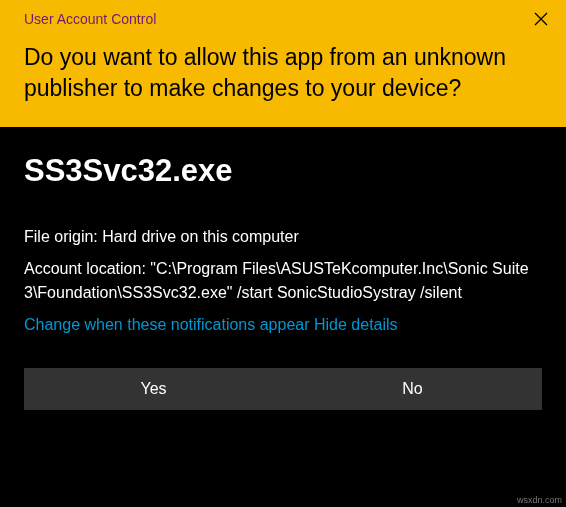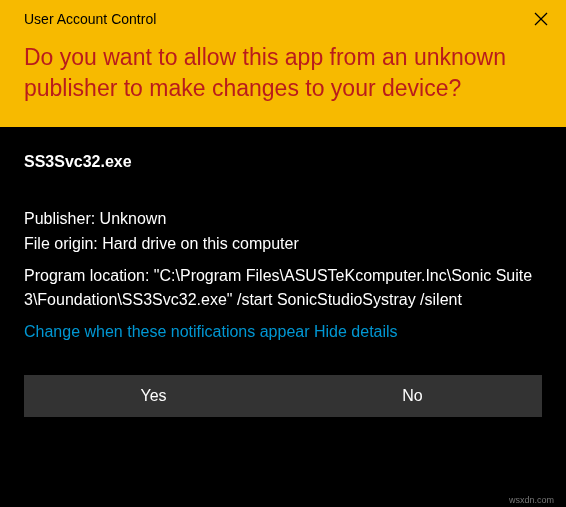--- a/index.html
+++ b/index.html
@@ -24,46 +24,46 @@
       padding: 10px 16px 22px 24px;
     }
     .title-row {
       display: flex;
       justify-content: space-between;
       align-items: center;
       margin-bottom: 14px;
     }
     .window-title {
       font-size: 14px;
-      color: #000000;
+      color: #701a75;
       font-weight: 400;
     }
     .close-icon {
       cursor: pointer;
       padding: 2px;
       display: flex;
       align-items: center;
     }
     .close-icon svg {
       width: 14px;
       height: 14px;
     }
     .heading {
       font-size: 23px;
-      color: #b91c1c;
+      color: #000000;
       line-height: 1.36;
       font-weight: 400;
       padding-right: 20px;
     }
     .body {
       padding: 26px 24px 16px 24px;
       color: #fff;
     }
     .program-name {
-      font-size: 16px;
+      font-size: 31px;
       font-weight: 600;
       margin-bottom: 36px;
     }
     .detail-line {
       font-size: 16px;
       line-height: 1.5;
       font-weight: 400;
     }
     .publisher { margin-bottom: 1px; }
     .origin { margin-bottom: 8px; }
@@ -86,21 +86,21 @@
       color: #fff;
       border: none;
       padding: 12px 0;
       font-size: 16px;
       font-family: inherit;
       cursor: pointer;
     }
     .watermark {
       position: absolute;
       bottom: 2px;
-      right: 12px;
+      right: 4px;
       font-size: 9px;
       color: #777;
     }
   </style>
 </head>
 <body>
 
 <div class="dialog">
   <div class="header">
     <div class="title-row">
@@ -111,30 +111,27 @@
             <line x1="13" y1="1" x2="1" y2="13" stroke="#000" stroke-width="1.3"></line>
           </svg>
       </span>
     </div>
     <div class="heading">Do you want to allow this app from an unknown publisher to make changes to your device?</div>
   </div>
 
   <div class="body">
     <div class="program-name">SS3Svc32.exe</div>
 
-    <div class="detail-line publisher">
-      <span>Publisher: </span><span>Unknown</span>
-    </div>
 
     <div class="detail-line origin">
       <span>File origin: </span><span>Hard drive on this computer</span>
     </div>
 
     <div class="detail-line location">
-      <span>Program location: </span><span>"C:\Program Files\ASUSTeKcomputer.Inc\Sonic Suite 3\Foundation\SS3Svc32.exe" /start SonicStudioSystray /silent</span>
+      <span>Account location: </span><span>"C:\Program Files\ASUSTeKcomputer.Inc\Sonic Suite 3\Foundation\SS3Svc32.exe" /start SonicStudioSystray /silent</span>
     </div>
 
     <div class="link change">Change when these notifications appear</div>
     <div class="link hide">Hide details</div>
   </div>
 
   <div class="button-row">
     <button class="btn">Yes</button>
     <button class="btn">No</button>
   </div>

